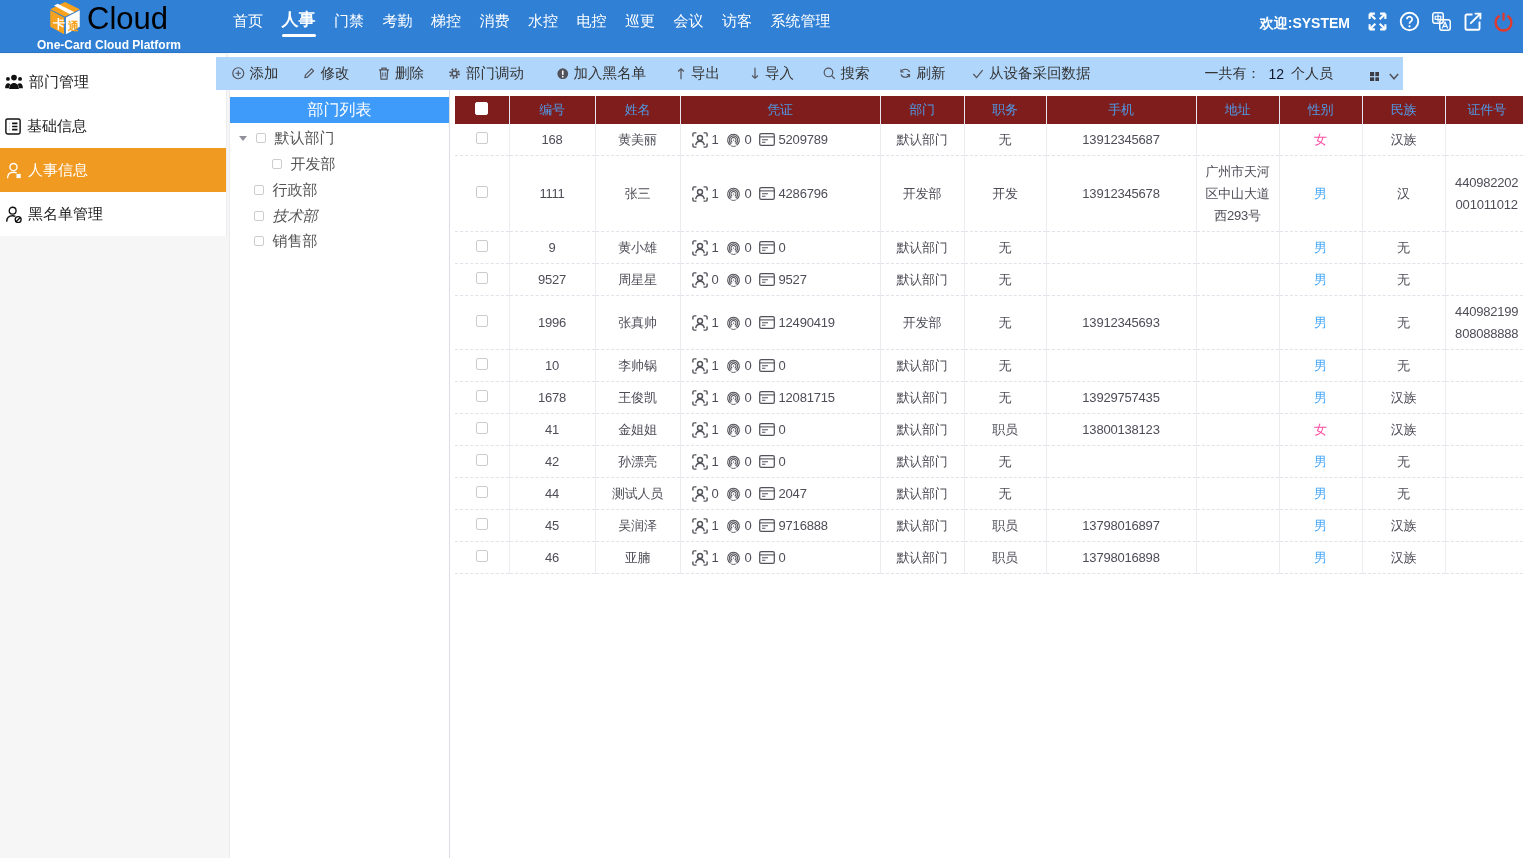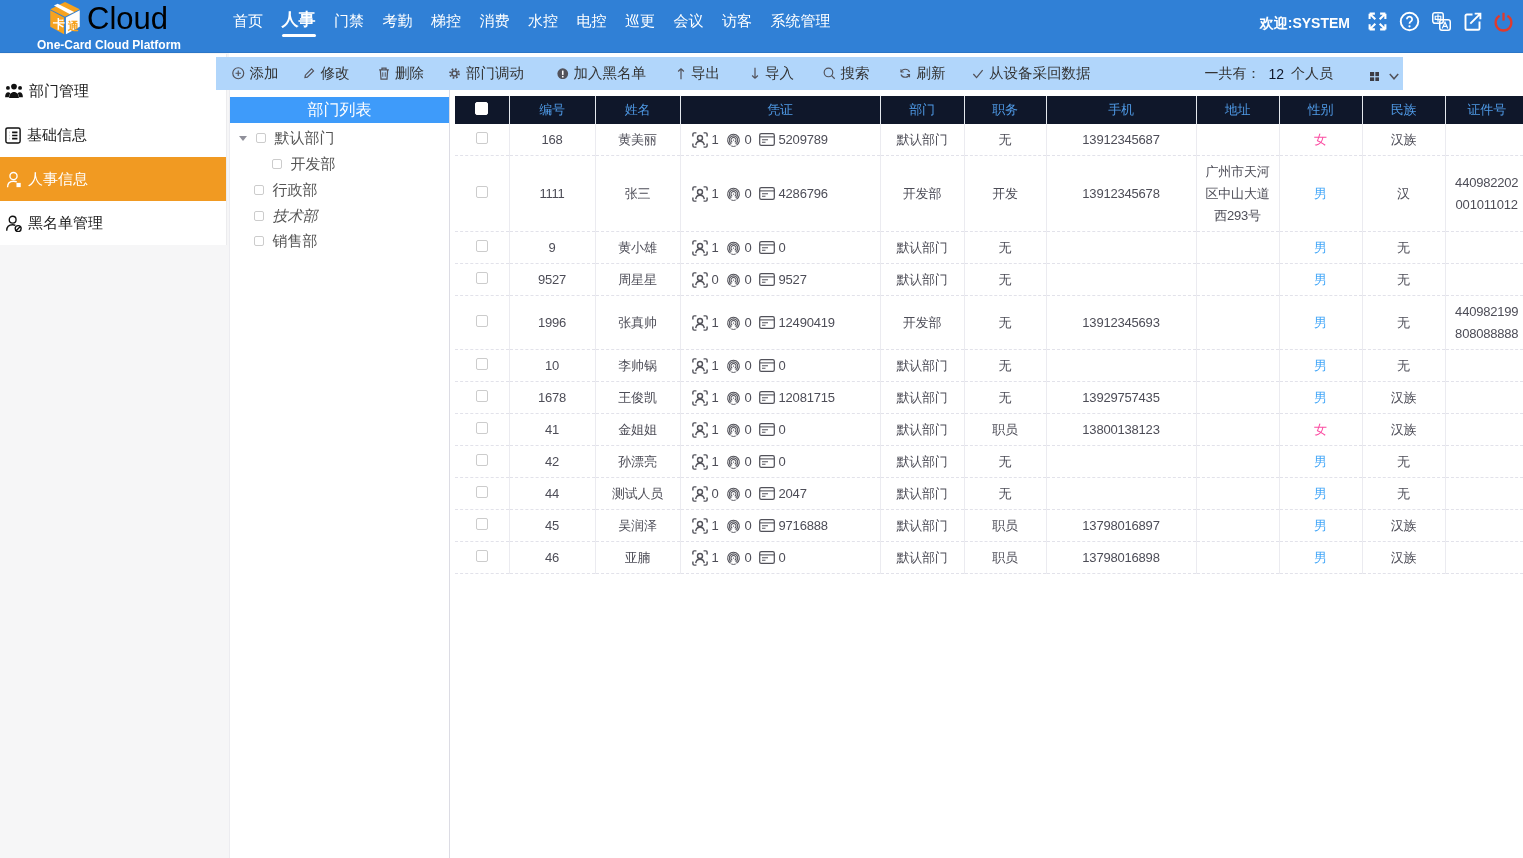--- a/index.html
+++ b/index.html
@@ -14,21 +14,21 @@
 #subtitle { position:absolute; left:0px; top:37.5px; color:#fff; font-size:12px; font-weight:bold; white-space:nowrap; }
 #nav { position:absolute; left:233px; top:13px; display:flex; color:#fff; font-size:15px; line-height:15px; }
 #nav .ni { margin-right:18.5px; white-space:nowrap; }
 #nav .active { font-weight:bold; font-size:17px; line-height:15px; position:relative; top:-1px; }
 #nav .active .ul { position:absolute; left:0; right:0; top:21.5px; height:3px; background:#fff; border-radius:2px; }
 #topright { position:absolute; right:0; top:0; height:53px; }
 #welcome { position:absolute; right:173px; top:15px; color:#fff; font-size:14px; font-weight:bold; white-space:nowrap; }
 .tico { position:absolute; top:11px; width:21px; height:21px; }
 
 #leftbg { position:absolute; left:0; top:53px; width:229px; height:805px; background:#f6f6f7; }
-#sidemenu { position:absolute; left:0; top:54px; width:227px; padding-top:15px; background:#fff; border-right:1px solid #ececee; }
+#sidemenu { position:absolute; left:0; top:54px; width:227px; padding-top:6px; background:#fff; border-right:1px solid #ececee; }
 .smi { height:44px; display:flex; align-items:center; font-size:15px; color:#222; }
 .smi svg { margin-left:5px; margin-right:6px; }
 .smi.active { background:#f19a22; color:#fff; }
 
 #toolbar { position:absolute; left:216px; top:57px; width:1187px; height:33px; background:#b1d6fb; }
 .tbtn { position:absolute; top:0; height:33px; display:flex; align-items:center; font-size:14.5px; color:#333; }
 .tbtn svg { margin-right:5px; }
 #countinfo { position:absolute; right:70px; top:0; height:33px; display:flex; align-items:center; font-size:14px; color:#333; }
 #countinfo b { color:#0f172a; font-weight:normal; padding:0 7px 0 8px; }
 #gridico { position:absolute; right:24px; top:14.5px; }
@@ -38,21 +38,21 @@
 #treehead { position:absolute; left:0px; top:7px; width:219px; height:26px; background:#3e9bfa; color:#fff;
   font-size:16px; text-align:center; line-height:26px; }
 .trow { position:absolute; height:24px; display:flex; align-items:center; font-size:15px; color:#555; }
 .cb { width:12px; height:12px; border:1px solid #ccc; border-radius:2px; background:#fff; display:inline-block; }
 .trow .cb { margin-right:9px; width:9.5px; height:9.5px; }
 .arrow { width:0; height:0; border-left:4px solid transparent; border-right:4px solid transparent; border-top:5px solid #90909a; margin-right:9px; }
 
 #tablearea { position:absolute; left:455px; top:96px; width:1068px; }
 table { border-collapse:collapse; table-layout:fixed; width:1073px; font-size:13px; color:#4d4d57; letter-spacing:-0.2px; }
 th .cb { border-color:#fff; width:13px; height:13px; }
-th { background:#0f172a; color:#4f9ae6; font-weight:normal; height:28px; font-size:13px;
+th { background:#7f1d1d; color:#4f9ae6; font-weight:normal; height:28px; font-size:13px;
   border-right:1px solid #e4e8ee; }
 td { text-align:center; border-right:1px solid #ebebf0; border-bottom:1px dashed #e2e2ea; height:22px; padding:4.5px 0; line-height:22px; }
 td.cred { text-align:left; padding-left:11px; }
 td:last-child, th:last-child { border-right:none; }
 .male { color:#42a6f8; }
 .female { color:#fb4ea3; }
 .credwrap { display:flex; align-items:center; }
 .credwrap svg { flex:none; }
 .credwrap .n { margin:0 7px 0 4px; }
 </style>

